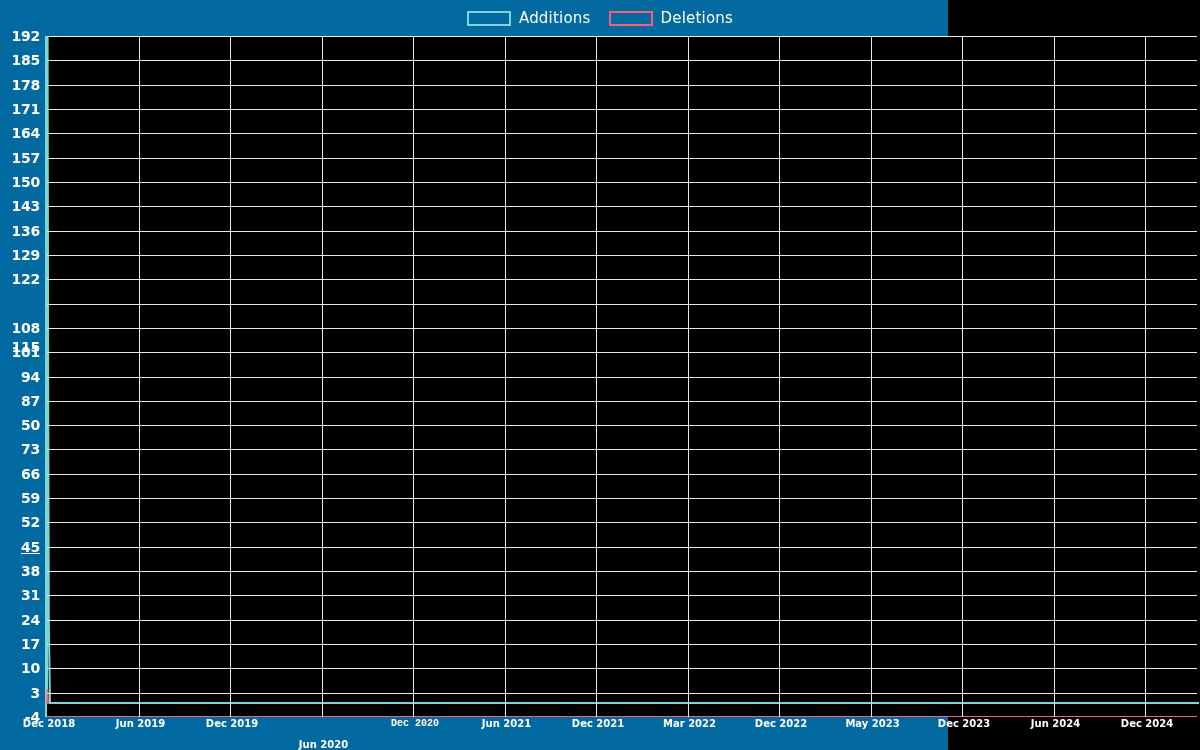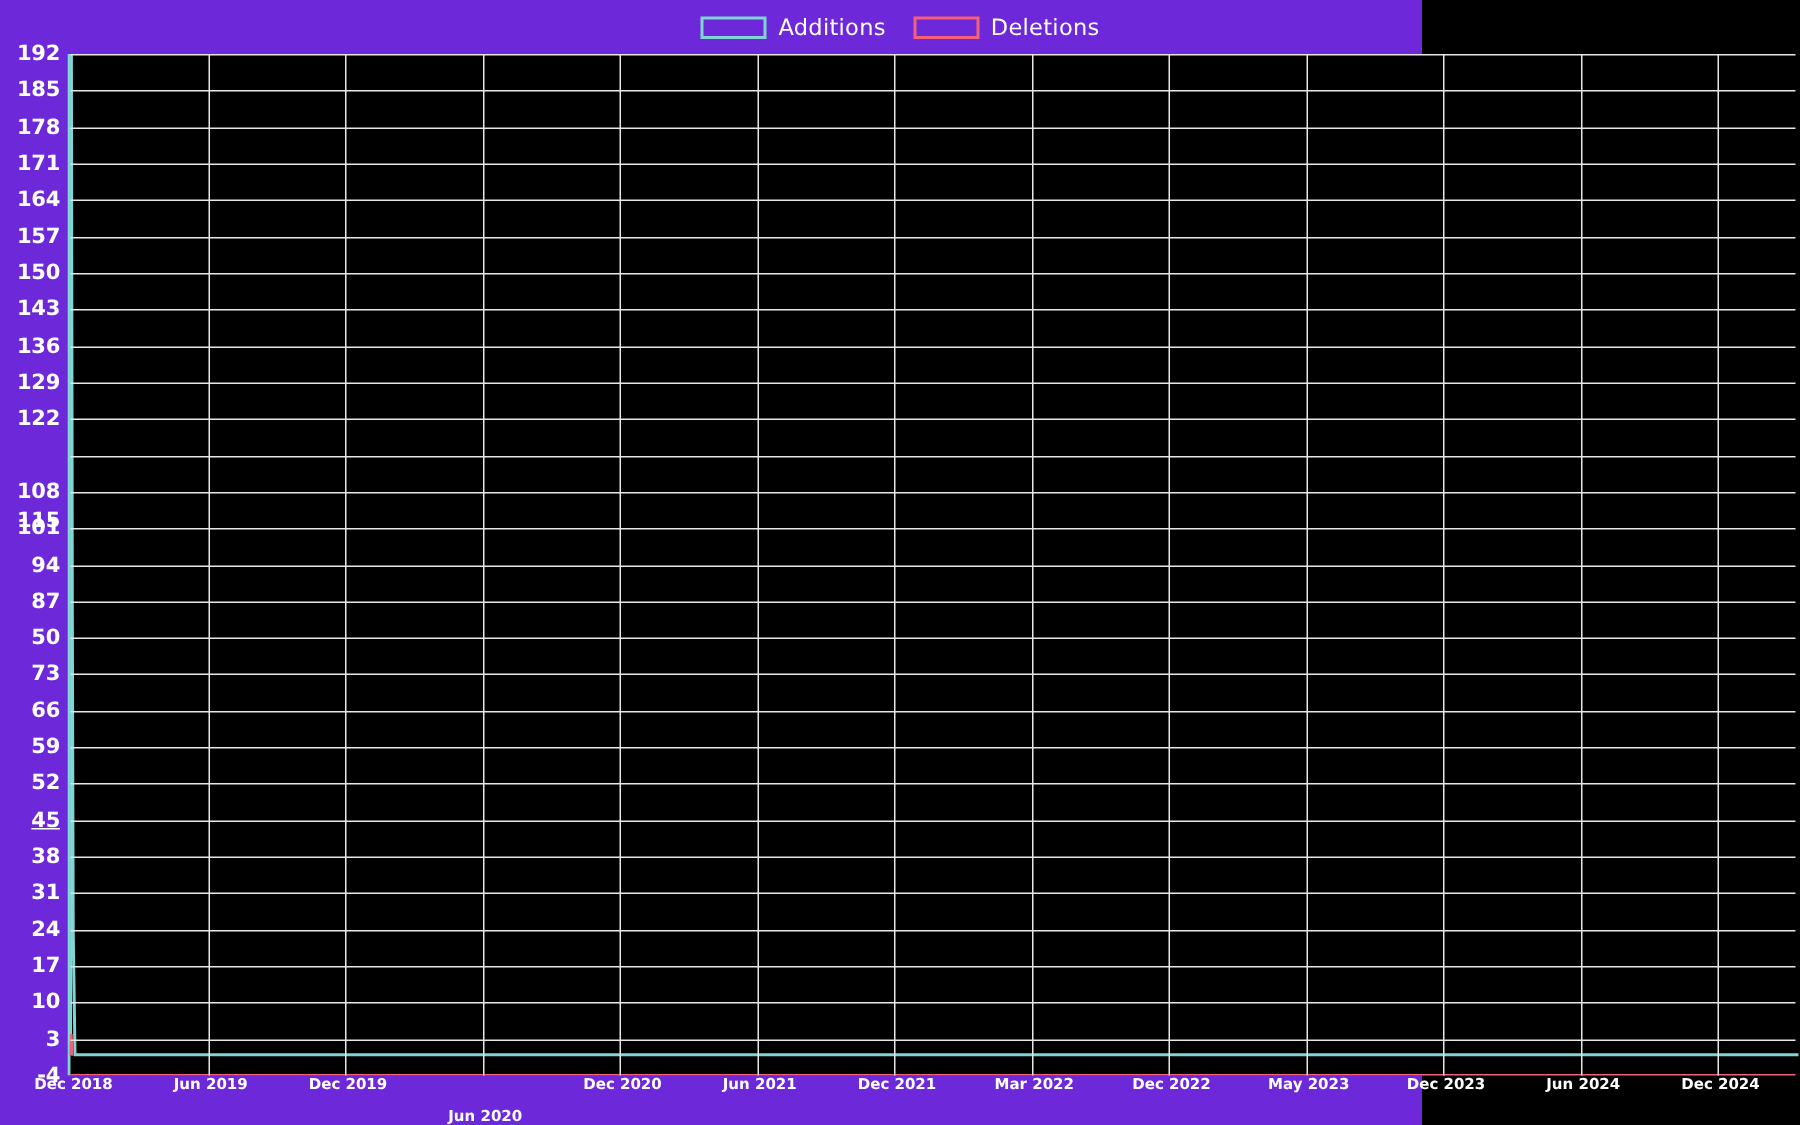--- a/index.html
+++ b/index.html
@@ -11,21 +11,21 @@
     width: 1200px;
     height: 750px;
     font-family: "DejaVu Sans", sans-serif;
     color: #ffffff;
     overflow: hidden;
   }
   #chart-root {
     position: relative;
     width: 948px;
     height: 750px;
-    background: #6d28d9;
+    background: #0369a1;
   }
 
   
   .legend {
     position: absolute;
     top: 7px;
     left: 0;
     width: 1200px;
     display: flex;
     justify-content: center;
@@ -230,21 +230,21 @@
       <div class="grid-v" style="left: 915px;"></div>
       <div class="grid-v" style="left: 1006.5px;"></div>
       <div class="grid-v" style="left: 1098px;"></div>
     </div>
 
   <div class="xlabels" id="xlabels">
       <div class="xlabel" style="left: 4px;">Dec 2018</div>
       <div class="xlabel" style="left: 95.5px;">Jun 2019</div>
       <div class="xlabel" style="left: 187px;">Dec 2019</div>
       <div class="xlabel" style="left: 278.5px; margin-top: 21px;">Jun 2020</div>
-      <div class="xlabel" style="left: 370px;">Dec 2020</div>
+      <div class="xlabel" style="left: 370px; font-family: Liberation Mono, monospace;">Dec 2020</div>
       <div class="xlabel" style="left: 461.5px;">Jun 2021</div>
       <div class="xlabel" style="left: 553px;">Dec 2021</div>
       <div class="xlabel" style="left: 644.5px;">Mar 2022</div>
       <div class="xlabel" style="left: 736px;">Dec 2022</div>
       <div class="xlabel" style="left: 827.5px;">May 2023</div>
       <div class="xlabel" style="left: 919px;">Dec 2023</div>
       <div class="xlabel" style="left: 1010.5px;">Jun 2024</div>
       <div class="xlabel" style="left: 1102px;">Dec 2024</div>
     </div>
 

